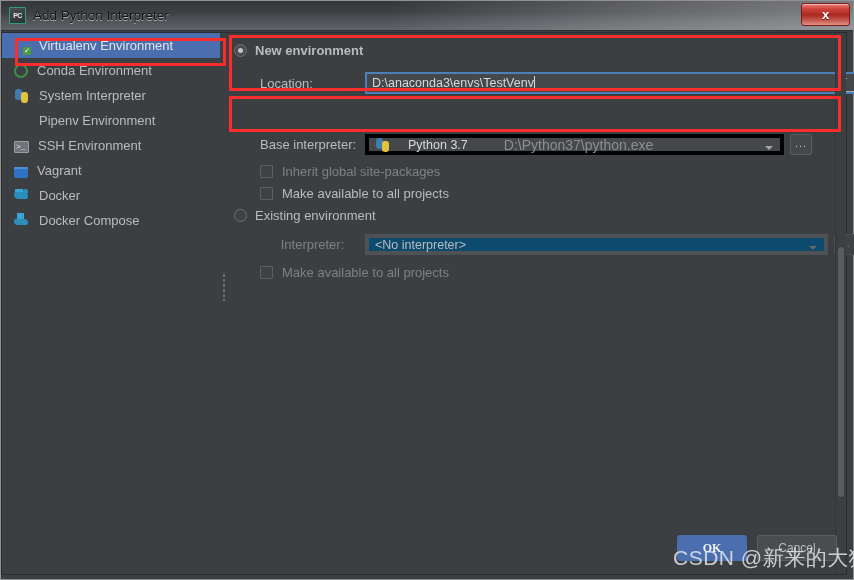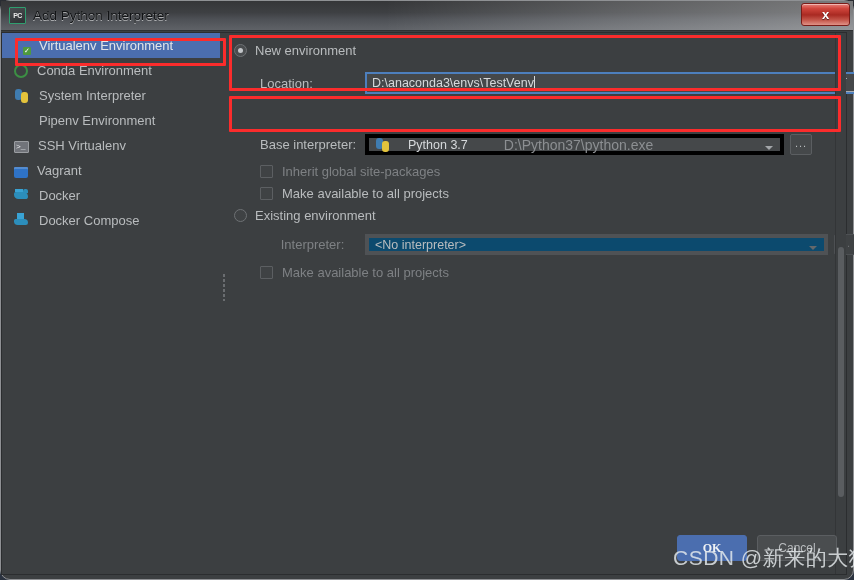--- a/index.html
+++ b/index.html
@@ -29,21 +29,21 @@
   }
 
   
   #window {
     position: absolute;
     left: 0; top: 0;
     width: 854px; height: 580px;
     box-sizing: border-box;
     background: #3c3f41;
     border: 1px solid #8f9194;
-    border-radius: 10px;
+    border-radius: 0;
   }
 
   #titlebar {
     position: absolute;
     left: 0; top: 0;
     width: 100%; height: 29px;
     background: linear-gradient(180deg,#3c3d3f 0%, #44464a 38%, #53565b 58%, #6d7075 100%);
     background-image:
       linear-gradient(90deg, rgba(255,255,255,0) 0%, rgba(255,255,255,0) 45%, rgba(255,255,255,.18) 72%, rgba(255,255,255,.34) 100%),
       linear-gradient(180deg,#353638 0%, #3e4043 40%, #4d5055 62%, #5f6267 100%);
@@ -222,21 +222,21 @@
     width:13px;height:13px;box-sizing:border-box;
     border:1px solid #5c5f62; background:#3f4244; border-radius:1px; flex:none;
   }
 
   .row { display:flex; align-items:center; }
 
   .lbl { font-size:13px; color:#b9bcbe; white-space:nowrap; }
   .lbl.dim { color:#7e8184; }
 
   
-  #new-env-radio-row { position:absolute; left:6px; top:10px; }
+  #new-env-radio-row { position:absolute; left:6px; top:10px;font-weight:bold; }
   #new-env-radio-row .lbl { margin-left:8px; }
 
   #location-row { position:absolute; left:32px; top:39px; }
   #location-label { width:105px; }
 
   .textfield {
     box-sizing:border-box;
     height: 22px;
     background:#45484a;
     border:2px solid #4d7fbd;
@@ -408,21 +408,21 @@
         <span class="label">System Interpreter</span>
       </div>
 
       <div class="side-item">
         <span class="ico ico-pipenv"></span>
         <span class="label">Pipenv Environment</span>
       </div>
 
       <div class="side-item">
         <span class="ico ico-ssh">&gt;_</span>
-        <span class="label">SSH Virtualenv</span>
+        <span class="label">SSH Environment</span>
       </div>
 
       <div class="side-item">
         <span class="ico ico-vagrant"></span>
         <span class="label">Vagrant</span>
       </div>
 
       <div class="side-item">
         <span class="ico ico-docker">
           <span class="boxes"></span>

